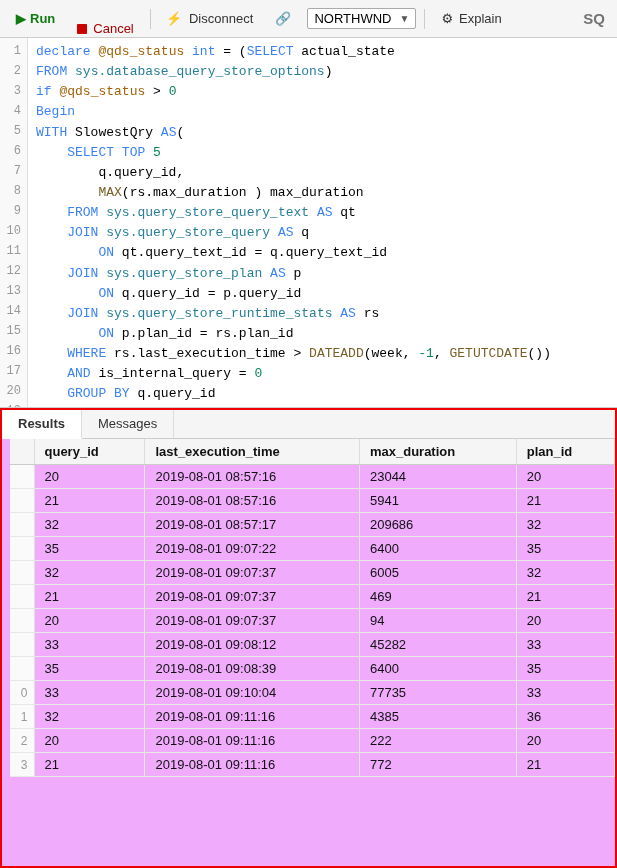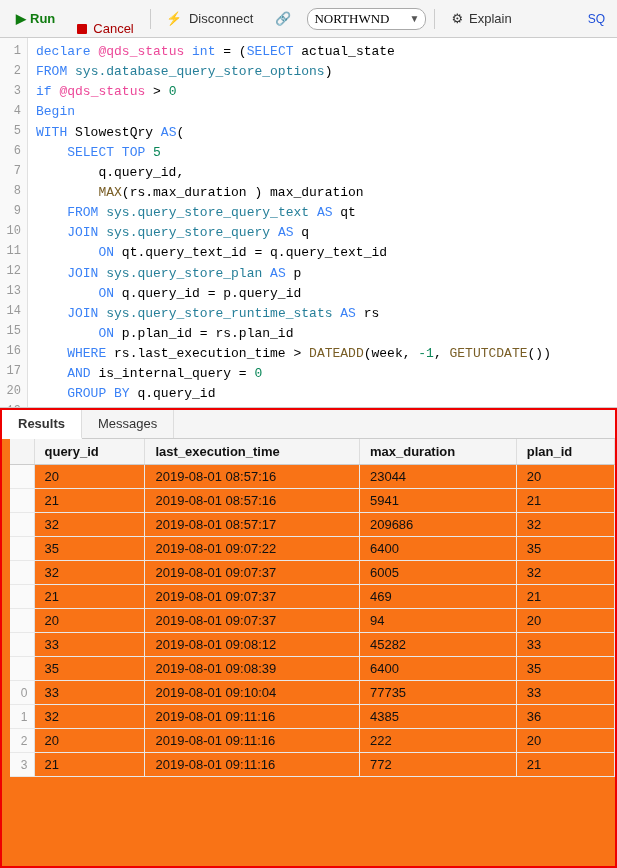--- a/index.html
+++ b/index.html
@@ -44,34 +44,33 @@
       height: 20px;
       background: #ccc;
       margin: 0 2px;
     }
     .connection-dropdown {
       display: flex;
       align-items: center;
       border: 1px solid #aaa;
       background: white;
       padding: 2px 6px;
-      border-radius: 10px;
-      gap: 20px;
+      border-radius: 2px;
+      gap: 8px;
       font-size: 13px;
       cursor: pointer;
-      font-family: Liberation Serif, serif;
     }
     .connection-dropdown .chevron { font-size: 10px; color: #555; }
 
     
     .sql-label {
       margin-left: auto;
-      font-size: 12px;
-      color: #1d4ed8;
-      font-weight: 400;
+      font-size: 15px;
+      color: #737373;
+      font-weight: 700;
       padding-right: 4px;
     }
 
     
     .editor-area {
       background: white;
       font-family: 'Consolas', 'Courier New', monospace;
       font-size: 13px;
       overflow-y: auto;
       height: 370px;
@@ -95,28 +94,28 @@
       white-space: pre;
       line-height: 1.55;
       flex: 1;
       overflow-x: auto;
     }
     .code-content div { min-height: 20px; }
 
     
     .kw { color: #3b82f6; } 
     .fn { color: #795e26; } 
-    .var { color: #ec4899; text-align: center; } 
+    .var { color: #a16207; text-align: center; } 
     .sys { color: #267f99; }
     .num { color: #098658; }
 
     
     .results-panel {
       border: 2px solid #e00;
-      background: #f97316;
+      background: #f0abfc;
       display: flex;
       flex-direction: column;
       height: 460px;
     }
     .results-tabs {
       display: flex;
       border-bottom: 1px solid #ccc;
       background: #f5f5f5;
     }
     .results-tab {

